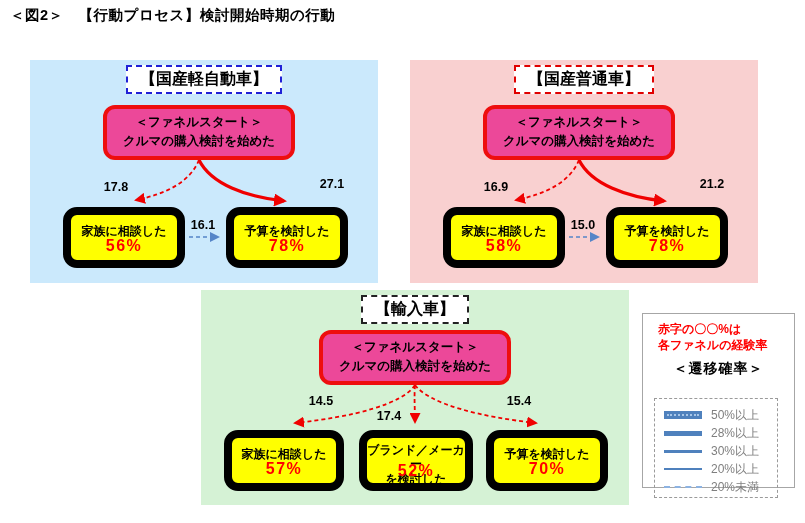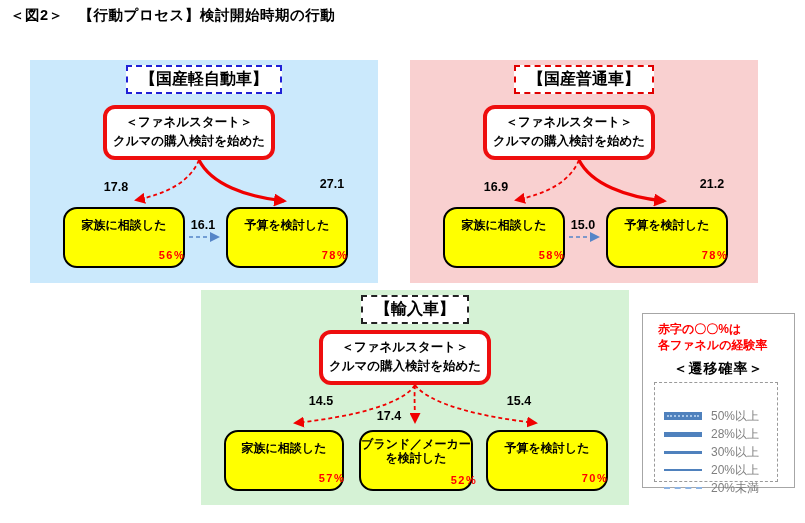--- a/index.html
+++ b/index.html
@@ -21,49 +21,49 @@
   .red-s{stroke:#f00000;stroke-width:3.2;fill:none;marker-end:url(#ah-red-big);}
   .blu-d{stroke:#5585c8;stroke-width:1.6;fill:none;stroke-dasharray:4 3;marker-end:url(#ah-blue);}
 
   .p-title{position:absolute;top:5px;left:50%;transform:translateX(-50%);
            background:#fff;border:2px dashed #222;padding:2px 12px;
            font-weight:bold;font-size:16px;color:#000;white-space:nowrap;}
   .panel-kei .p-title{border-color:#2121d6;}
   .panel-futsu .p-title{border-color:#e00000;}
   .panel-import .p-title{border-color:#222;}
 
-  .funnel{position:absolute;box-sizing:border-box;width:172px;height:55px;
-          background:#ffffff;border:4px solid #ee0e0e;border-radius:12px;
+  .funnel{position:absolute;box-sizing:border-box;width:192px;height:55px;
+          background:#ec4899;border:4px solid #ee0e0e;border-radius:12px;
           text-align:center;font-weight:bold;font-size:12.5px;color:#000;
           line-height:1.55;padding-top:4px;}
   .panel-kei .funnel,.panel-futsu .funnel{left:73px;top:45px;}
   .panel-import .funnel{left:118px;top:40px;}
 
   .abox{position:absolute;box-sizing:border-box;height:61px;
-        background:#ffff00;border:2px solid #000000;border-radius:14px;
+        background:#ffff00;border:8px solid #000000;border-radius:14px;
         text-align:center;font-weight:bold;color:#000;}
   .abox .lbl{font-size:12px;line-height:1.2;margin-top:9px;}
   .abox.two-line .lbl{margin-top:5px;}
   .abox .pct{position:absolute;left:0;bottom:5px;width:100%;
-             color:#ff0000;font-size:11px;letter-spacing:1.5px;padding-left:48px;}
+             color:#ff0000;font-size:16px;letter-spacing:1.5px;}
   .abox.two-line .pct{bottom:3px;}
 
   .flow-label{position:absolute;width:44px;text-align:center;
               font-weight:bold;font-size:12.5px;color:#000;}
 
   
   .legend{position:absolute;left:642px;top:313px;width:153px;height:175px;
           box-sizing:border-box;background:#fff;border:1px solid #a6a6a6;}
   .legend-note{color:#ff0000;font-weight:bold;font-size:12px;line-height:1.3;
                margin:8px 0 0 15px;}
   .legend-title{font-weight:bold;font-size:14px;color:#000;text-align:center;
                 margin-top:7px;letter-spacing:1px;}
-  .legend-box{position:absolute;left:11px;top:68px;width:124px;height:100px;
+  .legend-box{position:absolute;left:11px;top:84px;width:124px;height:100px;
               box-sizing:border-box;border:1.5px dashed #9a9a9a;
-              padding:24px 0 0 9px;}
+              padding:7px 0 0 9px;}
   .legend-row{display:flex;align-items:center;height:18px;}
   .lsample{width:38px;margin-right:9px;flex:none;position:relative;}
   .w50{height:8px;background:#4f81bd;}
   .w50::after{content:"";position:absolute;left:3px;right:3px;top:3px;
               border-top:2px dotted #a7c6e8;}
   .w40{height:5px;background:#4f81bd;}
   .w30{height:3px;background:#4f81bd;}
   .w20{height:2px;background:#4f81bd;}
   .wlt20{height:0;border-top:2px dashed #8db3e2;}
   .legend-label{color:#7f7f7f;font-size:12px;}

